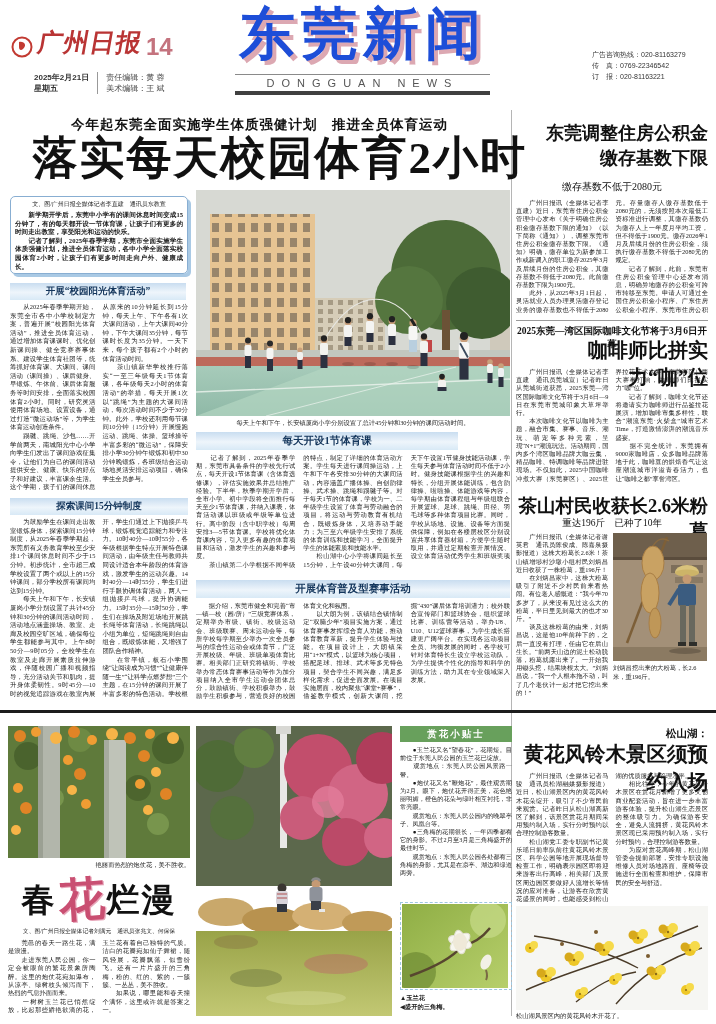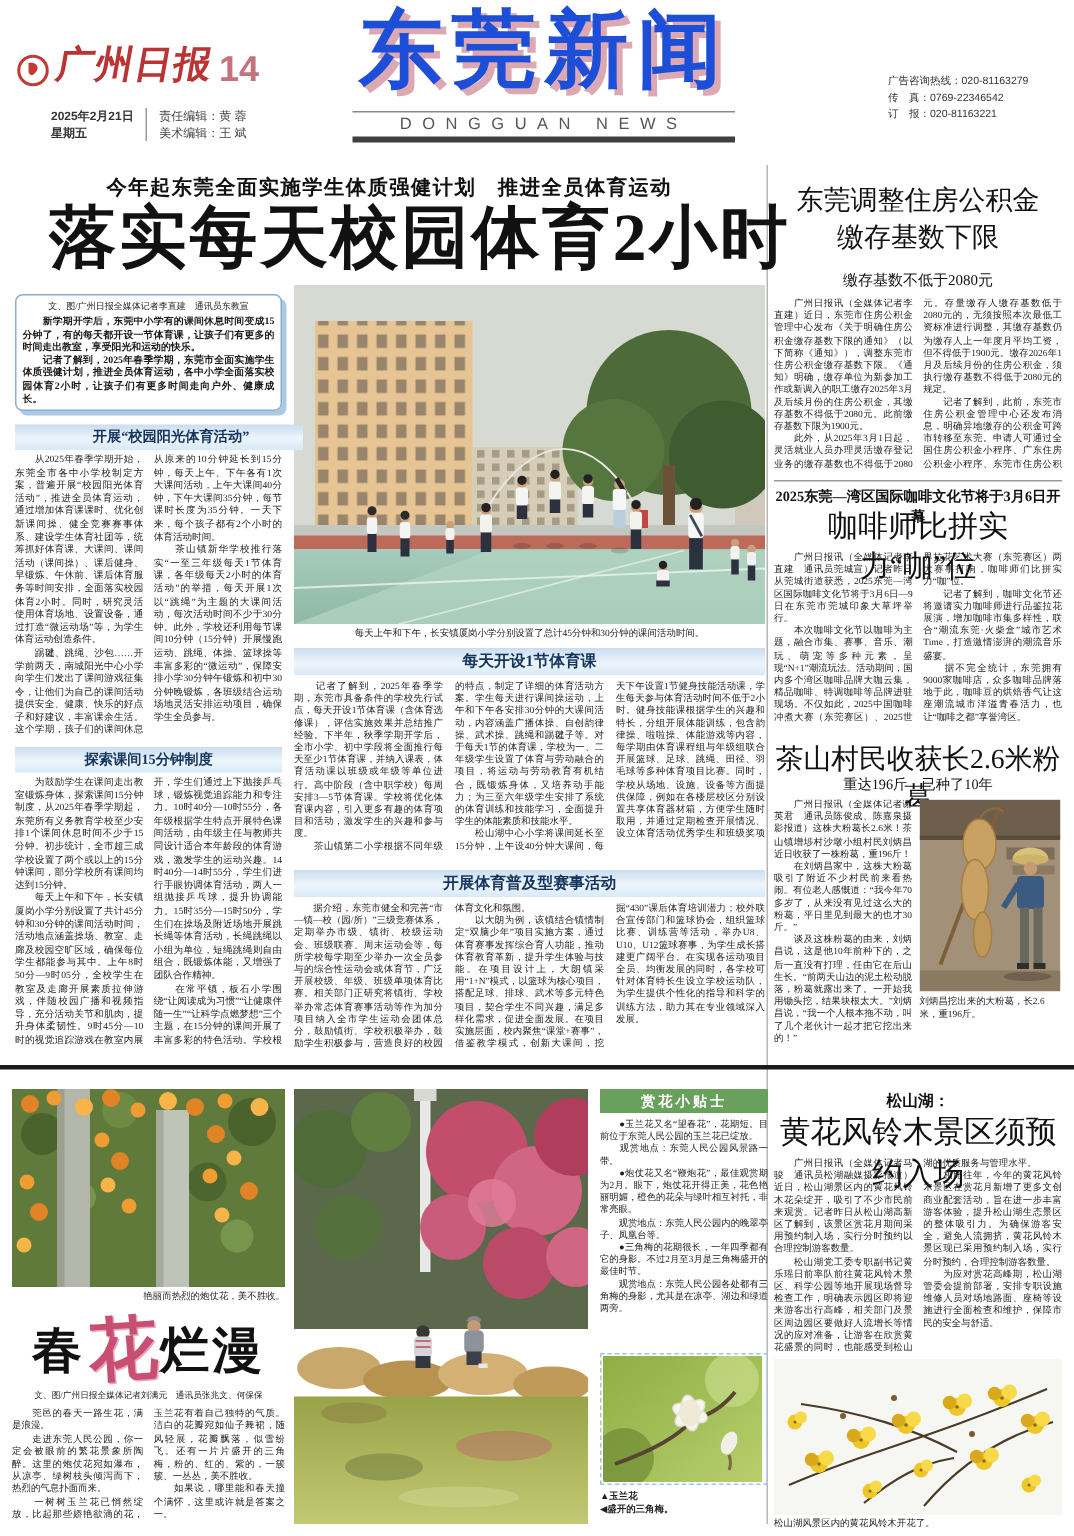--- a/index.html
+++ b/index.html
@@ -33,21 +33,21 @@
   .intro-byline{font-size:6px;text-align:center;color:#222;margin-bottom:2px;}
   .body-text{font-size:6.4px;line-height:8.6px;text-align:justify;white-space:pre-line;color:#1a1a1a;overflow:hidden;}
   .intro-box .body-text{font-weight:bold;font-size:6.6px;}
   .photo-frame{overflow:hidden;}
   .caption{font-size:6.3px;color:#222;line-height:1.35;}
   .bluebar{background:linear-gradient(180deg,#c9ddf0,#eef5fb 55%,#d8e9f6);color:#14365c;font-weight:bold;
            text-align:center;display:flex;align-items:center;justify-content:center;}
   .cols2{column-count:2;column-gap:7px;column-fill:auto;}
   .cols3{column-count:3;column-gap:8px;column-fill:auto;}
   
-  .rc-title{width:192px;text-align:center;font-weight:400;white-space:pre-line;}
+  .rc-title{width:192px;text-align:right;font-weight:700;white-space:pre-line;}
   .rc-sub{width:192px;text-align:center;}
   
   .tips-head{background:#68a05c;color:#fff;font-weight:bold;font-size:9.5px;height:16px;display:flex;align-items:center;justify-content:center;letter-spacing:2px;}
   .spring-title{display:flex;align-items:center;justify-content:center;gap:2px;}
   .spring-a{font-size:33px;font-weight:900;letter-spacing:2px;}
   .spring-accent{font-size:46px;font-weight:900;color:#c94f72;text-shadow:1px 1px 0 #e8a8bb;transform:rotate(-4deg);line-height:1;}
   svg{display:block;}
 </style>
 </head>
 <body>
@@ -210,31 +210,31 @@
         <g transform="translate(104,160)">
             <circle r="2.6" fill="#caa07c"></circle>
             <rect x="-3" y="2" width="6" height="8" rx="2" fill="#f2f2ef"></rect>
             <rect x="-2.5" y="10" width="5" height="9" fill="#2c3140"></rect>
           </g>
       </g>
     </svg>
   </div>
   <div class="abs caption" style="left:196px;top:419px;width:314px;text-align:center;">每天上午和下午，长安镇厦岗小学分别设置了总计45分钟和30分钟的课间活动时间。</div>
 
-  <div class="abs bluebar" style="left:10px;top:283px;width:176px;height:17px;font-size:9.5px;padding-left:16px;">开展“校园阳光体育活动”</div>
+  <div class="abs bluebar" style="left:10px;top:283px;width:176px;height:17px;font-size:9.5px;">开展“校园阳光体育活动”</div>
   <div class="abs body-text cols2" style="left:10px;top:303px;width:178px;height:192px;">　　从2025年春季学期开始，东莞全市各中小学校制定方案，普遍开展“校园阳光体育活动”，推进全员体育运动，通过增加体育课课时、优化创新课间操、健全竞赛赛事体系、建设学生体育社团等，统筹抓好体育课、大课间、课间活动（课间操）、课后健身、早锻炼、午休前、课后体育服务等时间安排，全面落实校园体育2小时。同时，研究灵活使用体育场地、设置设备，通过打造“微运动场”等，为学生体育运动创造条件。
 　　踢毽、跳绳、沙包……开学前两天，南城阳光中心小学向学生们发出了课间游戏征集令，让他们为自己的课间活动提供安全、健康、快乐的好点子和好建议，丰富课余生活。这个学期，孩子们的课间休息从原来的10分钟延长到15分钟，每天上午、下午各有1次大课间活动，上午大课间40分钟，下午大课间35分钟，每节课时长度为35分钟。一天下来，每个孩子都有2个小时的体育活动时间。
 　　茶山镇新华学校推行落实“一至三年级每天1节体育课，各年级每天2小时的体育活动”的举措，每天开展1次以“跳绳”为主题的大课间活动，每次活动时间不少于30分钟。此外，学校还利用每节课间10分钟（15分钟）开展慢跑运动、跳绳、体操、篮球操等丰富多彩的“微运动”，保障安排小学30分钟午锻炼和初中30分钟晚锻炼，各班级结合运动场地灵活安排运动项目，确保学生全员参与。</div>
 
   <div class="abs bluebar" style="left:10px;top:498px;width:178px;height:17px;font-size:9.5px;">探索课间15分钟制度</div>
   <div class="abs body-text cols2" style="left:10px;top:518px;width:178px;height:188px;">　　为鼓励学生在课间走出教室锻炼身体，探索课间15分钟制度，从2025年春季学期起，东莞所有义务教育学校至少安排1个课间休息时间不少于15分钟。初步统计，全市超三成学校设置了两个或以上的15分钟课间，部分学校所有课间均达到15分钟。
 　　每天上午和下午，长安镇厦岗小学分别设置了共计45分钟和30分钟的课间活动时间，活动地点涵盖操场、教室、走廊及校园空旷区域，确保每位学生都能参与其中。上午8时50分—9时05分，全校学生在教室及走廊开展素质拉伸游戏，伴随校园广播和视频指导，充分活动关节和肌肉，提升身体柔韧性。9时45分—10时的视觉追踪游戏在教室内展开，学生们通过上下抛接乒乓球，锻炼视觉追踪能力和专注力。10时40分—10时55分，各年级根据学生特点开展特色课间活动，由年级主任与教师共同设计适合本年龄段的体育游戏，激发学生的运动兴趣。14时40分—14时55分，学生们进行手眼协调体育活动，两人一组抛接乒乓球，提升协调能力。15时35分—15时50分，学生们在操场及附近场地开展跳长绳等体育活动，长绳跳绳以小组为单位，短绳跳绳则自由组合，既锻炼体能，又增强了团队合作精神。
 　　在常平镇，板石小学围绕“让阅读成为习惯”“让健康伴随一生”“让科学点燃梦想”三个主题，在15分钟的课间开展了丰富多彩的特色活动。学校根据不同年级的特点设计了多样化的趣味体育活动。</div>
 
-  <div class="abs bluebar" style="left:196px;top:432px;width:314px;height:18px;font-size:10.5px;">每天开设1节体育课</div>
+  <div class="abs bluebar" style="left:196px;top:432px;width:262px;height:18px;font-size:10.5px;">每天开设1节体育课</div>
   <div class="abs body-text cols3" style="left:196px;top:454px;width:314px;height:123px;font-size:6.3px;line-height:8.2px;">　　记者了解到，2025年春季学期，东莞市具备条件的学校先行试点，每天开设1节体育课（含体育选修课），评估实施效果并总结推广经验。下半年，秋季学期开学后，全市小学、初中学段将全面推行每天至少1节体育课，并纳入课表，体育活动课以班级或年级等单位进行。高中阶段（含中职学校）每周安排3—5节体育课。学校将优化体育课内容，引入更多有趣的体育项目和活动，激发学生的兴趣和参与度。
 　　茶山镇第二小学根据不同年级的特点，制定了详细的体育活动方案。学生每天进行课间操运动，上午和下午各安排30分钟的大课间活动，内容涵盖广播体操、自创韵律操、武术操、跳绳和踢毽子等。对于每天1节的体育课，学校为一、二年级学生设置了体育与劳动融合的项目，将运动与劳动教育有机结合，既锻炼身体，又培养动手能力；为三至六年级学生安排了系统的体育训练和技能学习，全面提升学生的体能素质和技能水平。
 　　松山湖中心小学将课间延长至15分钟，上午设40分钟大课间，每天下午设置1节健身技能活动课，学生每天参与体育活动时间不低于2小时。健身技能课根据学生的兴趣和特长，分组开展体能训练，包含韵律操、啦啦操、体能游戏等内容，每学期由体育课程组与年级组联合开展篮球、足球、跳绳、田径、羽毛球等多种体育项目比赛。同时，学校从场地、设施、设备等方面提供保障，例如在各楼层校区分别设置共享体育器材箱，方便学生随时取用，并通过定期检查开展情况、设立体育活动优秀学生和班级奖项等方式形成科学合理的体育活动长效机制。</div>
 
   <div class="abs bluebar" style="left:196px;top:580px;width:314px;height:18px;font-size:10.5px;">开展体育普及型赛事活动</div>
   <div class="abs body-text cols3" style="left:196px;top:602px;width:314px;height:106px;font-size:6.3px;line-height:8.2px;">　　据介绍，东莞市健全和完善“市—镇—校（园/所）”三级竞赛体系，定期举办市级、镇街、校级运动会、班级联赛、周末运动会等，每所学校每学期至少举办一次全员参与的综合性运动会或体育节，广泛开展校级、年级、班级单项体育比赛。相关部门正研究将镇街、学校举办常态体育赛事活动等作为加分项目纳入全市学生运动会团体总分，鼓励镇街、学校积极举办，鼓励学生积极参与，营造良好的校园体育文化和氛围。
 　　以大朗为例，该镇结合镇情制定“双脑少年”项目实施方案，通过体育赛事发挥综合育人功能，推动体育教育革新，提升学生体验与技能。在项目设计上，大朗镇采用“1+N”模式，以篮球为核心项目，搭配足球、排球、武术等多元特色项目，契合学生不同兴趣，满足多样化需求，促进全面发展。在项目实施层面，校内聚焦“课堂+赛事”，借鉴教学模式，创新大课间，挖掘“430”课后体育培训潜力；校外联合宣传部门和篮球协会，组织篮球比赛、训练营等活动，举办U8、U10、U12篮球赛事，为学生成长搭建更广阔平台。在实现各运动项目全员、均衡发展的同时，各学校可针对体育特长生设立学校运动队，为学生提供个性化的指导和科学的训练方法，助力其在专业领域深入发展。</div>
 
   <div class="abs rc-title" style="left:516px;top:121px;font-size:18px;line-height:1.4;">东莞调整住房公积金
 缴存基数下限</div>
@@ -415,21 +415,21 @@
           <ellipse rx="7" ry="9" transform="rotate(0)" fill="#efe9d8"></ellipse>
         </g>
         <ellipse cx="84" cy="58" rx="5" ry="8" fill="#f2f0e6" transform="rotate(24 84 58)"></ellipse>
         <path d="M84,66 q2,6 0,10" stroke="#7a6a45" stroke-width="2" fill="none"></path>
       </svg>
     </div>
     <div class="caption" style="margin-top:4px;font-weight:bold;">▲玉兰花</div>
     <div class="caption" style="font-weight:bold;">◀盛开的三角梅。</div>
   </div>
 
-  <div class="abs rc-sub" style="left:516px;top:727px;font-size:10.5px;font-weight:bold;">松山湖：</div>
+  <div class="abs rc-sub" style="left:516px;top:727px;font-size:10.5px;font-weight:bold;text-align:right;">松山湖：</div>
   <div class="abs rc-title" style="left:516px;top:740px;font-size:20.5px;">黄花风铃木景区须预约入场</div>
   <div class="abs body-text cols2" style="left:516px;top:772px;width:192px;height:132px;font-size:6.3px;line-height:8.2px;">　　广州日报讯（全媒体记者马骏　通讯员松湖融媒摄影报道）近日，松山湖景区内的黄花风铃木花朵绽开，吸引了不少市民前来观赏。记者昨日从松山湖高新区了解到，该景区赏花月期间采用预约制入场，实行分时预约以合理控制游客数量。
 　　松山湖党工委专职副书记黄乐瑶日前率队前往黄花风铃木景区、科学公园等地开展现场督导检查工作，明确表示园区即将迎来游客出行高峰，相关部门及景区周边园区要做好人流增长等情况的应对准备，让游客在欣赏黄花盛景的同时，也能感受到松山湖的优质服务与管理水平。
 　　相比往年，今年的黄花风铃木景区在赏花月新增了更多文创商业配套活动，旨在进一步丰富游客体验，提升松山湖生态景区的整体吸引力。为确保游客安全，避免人流拥挤，黄花风铃木景区现已采用预约制入场，实行分时预约，合理控制游客数量。
 　　为应对赏花高峰期，松山湖管委会提前部署，安排专职设施维修人员对场地路面、座椅等设施进行全面检查和维护，保障市民的安全与舒适。</div>
 
   <div class="abs photo-frame" style="left:516px;top:906px;width:192px;height:104px;">
     <svg width="192" height="104" viewBox="0 0 192 104">
       <rect width="192" height="104" fill="#f6f6f3"></rect>
       <path d="M10,84 C60,62 96,56 182,20 M100,98 C122,72 150,52 186,42 M18,30 C60,36 92,46 122,62 M60,96 C80,80 96,70 120,66" stroke="#4a3b28" stroke-width="1.4" fill="none"></path>

